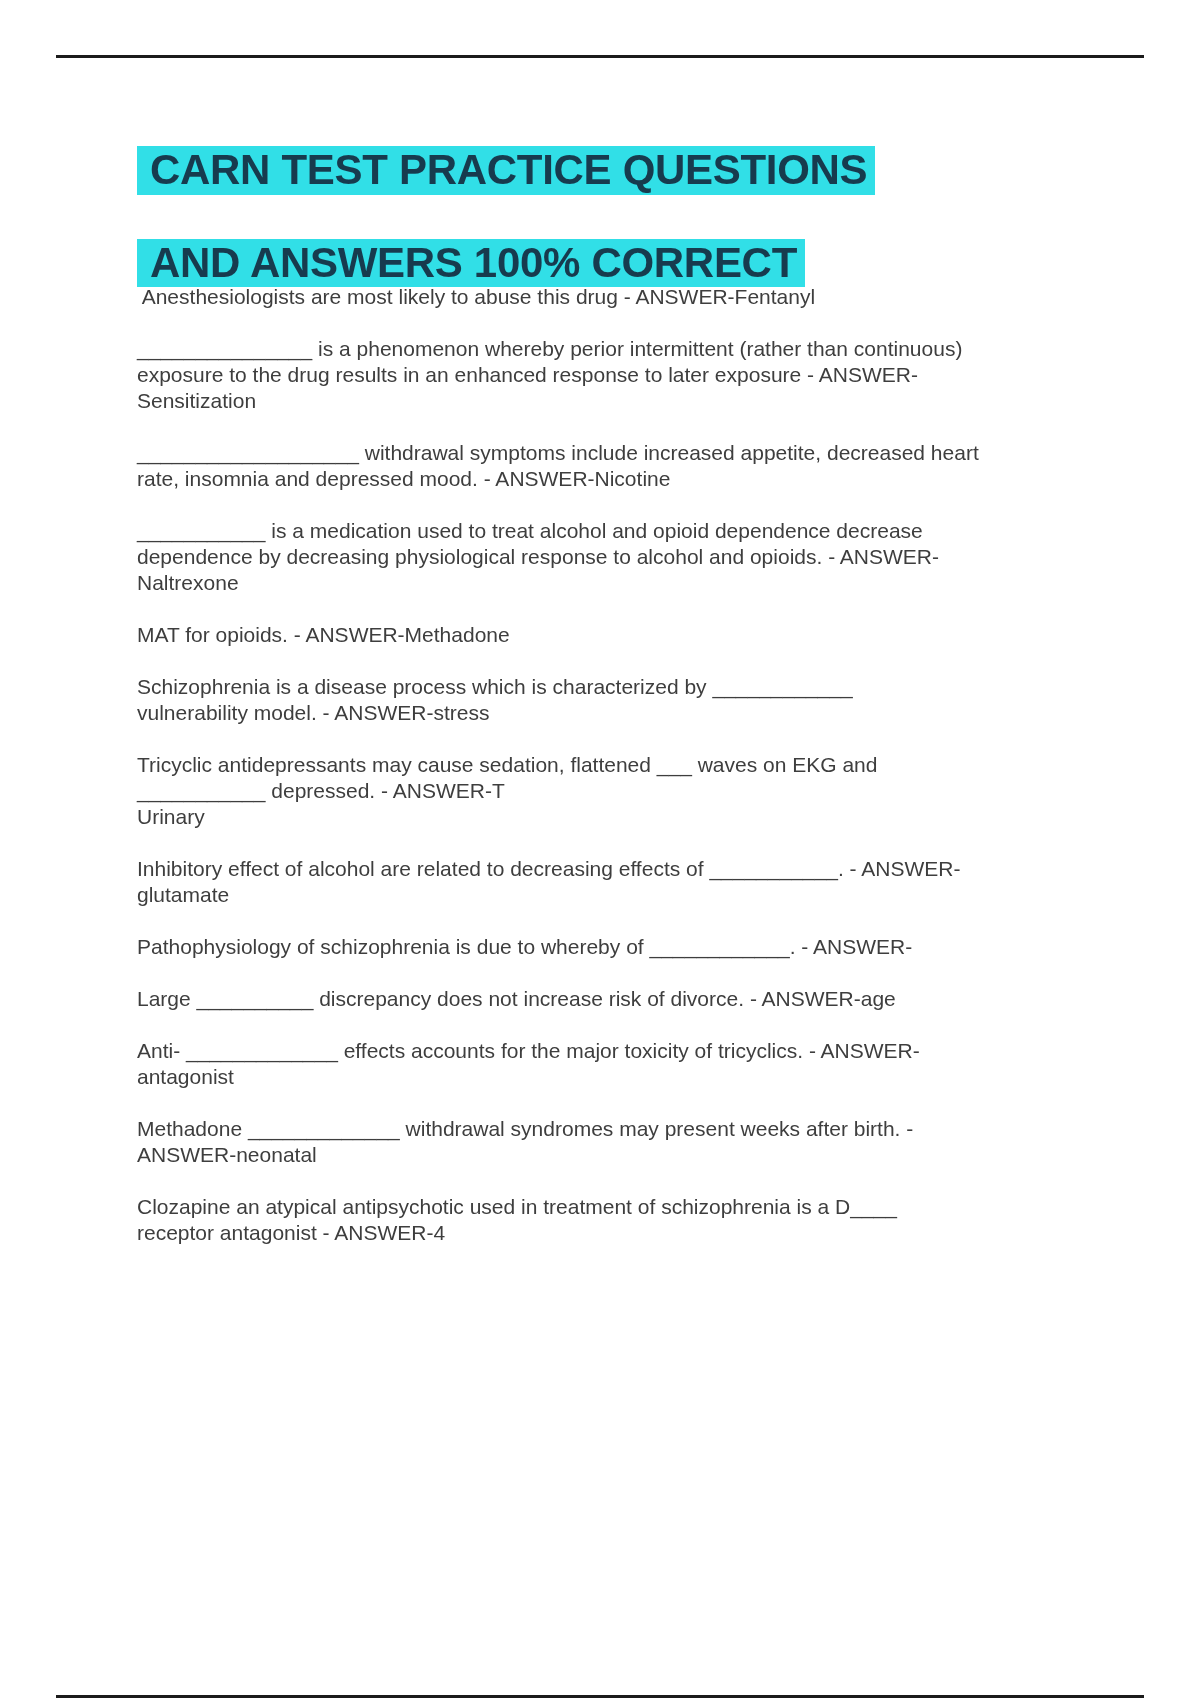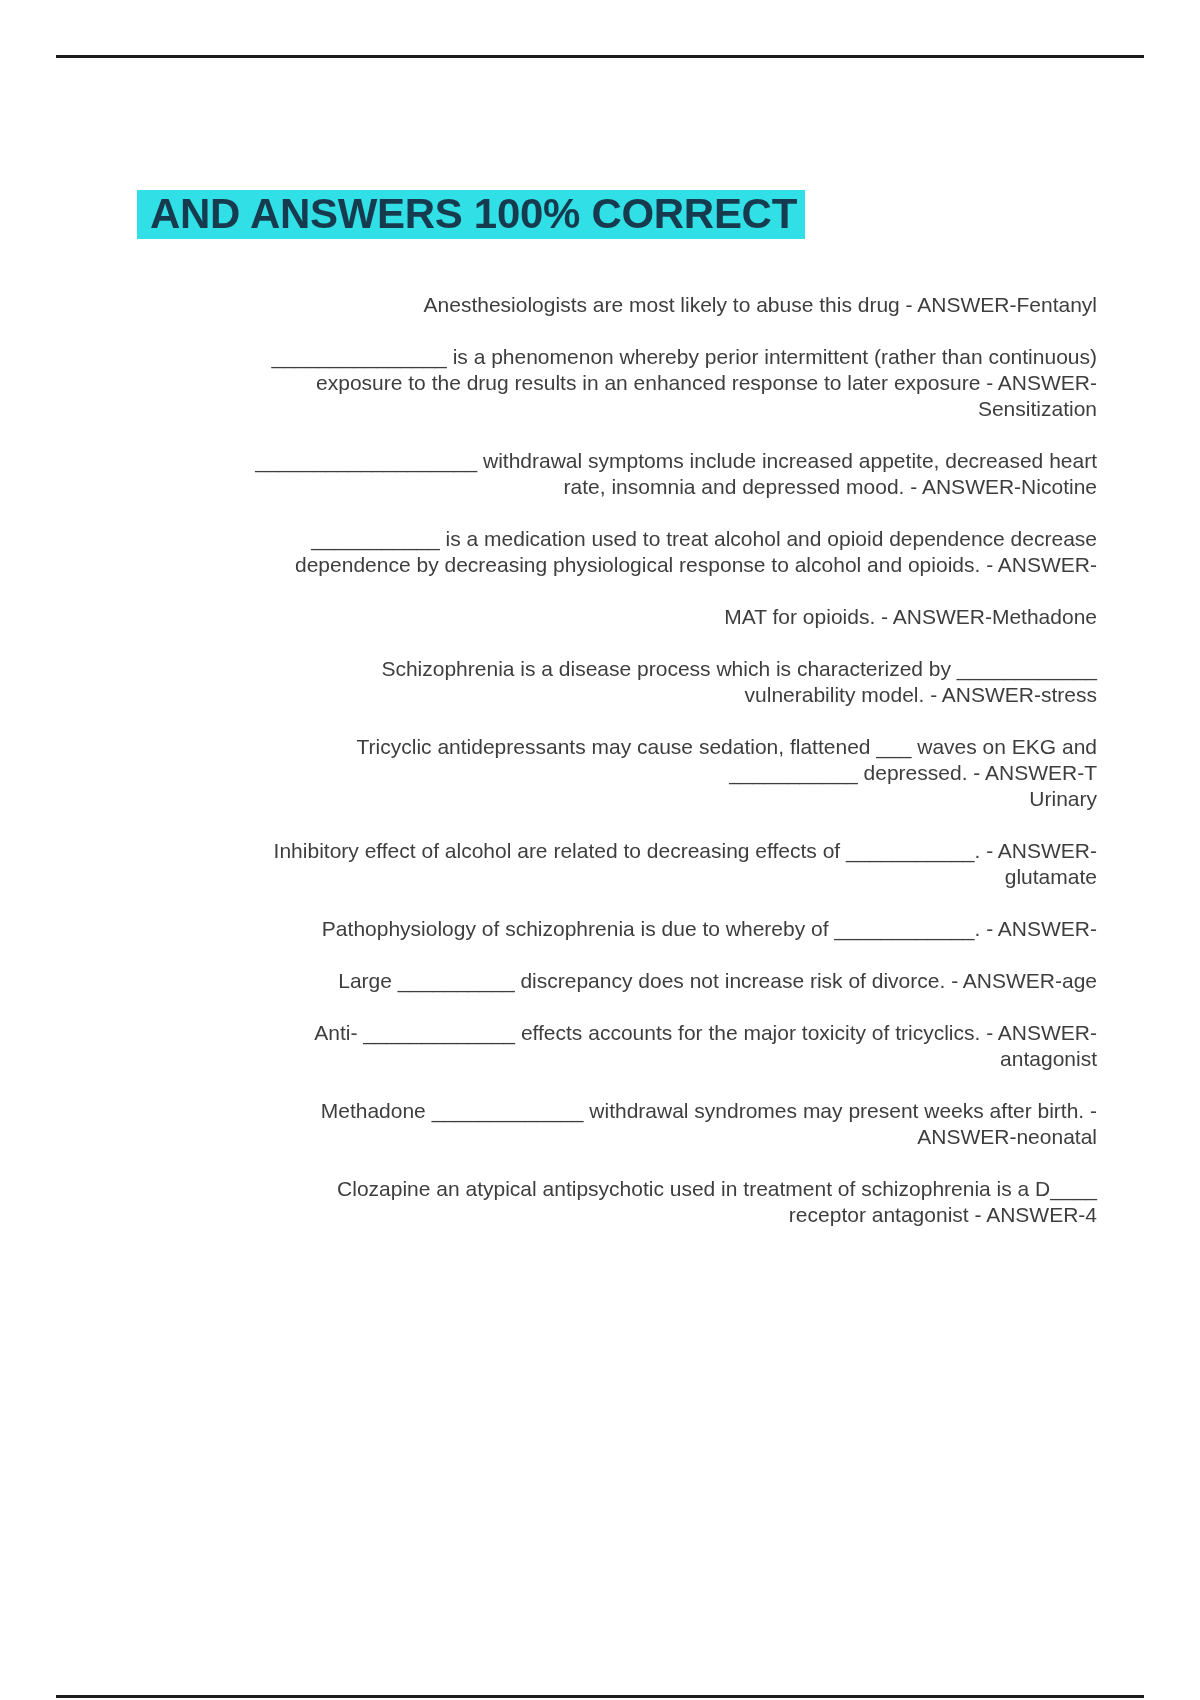--- a/index.html
+++ b/index.html
@@ -41,49 +41,51 @@
   }
   .body-text {
     position: absolute;
     left: 137px;
     top: 284px;
     width: 960px;
     font-size: 21px;
     line-height: 26px;
     color: #3e3e3e;
   }
-  .para { margin: 8px 0 26px 0; text-align: right; }
+  .para { margin: 0 0 26px 0; }
   .qa-line { white-space: pre; }
 </style>
 </head>
 <body>
 
 <div class="page">
   <div class="rule rule-top" style="background: rgb(27, 27, 27);"></div>
 
   <h1 class="title">
+    <span class="title-line" style="background: rgb(49, 223, 231); color: rgb(23, 59, 78);">CARN TEST PRACTICE QUESTIONS</span>
     <span class="title-line" style="background: rgb(49, 223, 231); color: rgb(23, 59, 78); margin-top: 44px;">AND ANSWERS 100% CORRECT</span>
   </h1>
 
   <div class="body-text" id="qa-list" style="color: rgb(62, 62, 62);">
       <div class="para">
         <div class="qa-line"> Anesthesiologists are most likely to abuse this drug - ANSWER-Fentanyl</div>
       </div>
       <div class="para">
         <div class="qa-line">_______________ is a phenomenon whereby perior intermittent (rather than continuous)</div>
         <div class="qa-line">exposure to the drug results in an enhanced response to later exposure - ANSWER-</div>
         <div class="qa-line">Sensitization</div>
       </div>
       <div class="para">
         <div class="qa-line">___________________ withdrawal symptoms include increased appetite, decreased heart</div>
         <div class="qa-line">rate, insomnia and depressed mood. - ANSWER-Nicotine</div>
       </div>
       <div class="para">
         <div class="qa-line">___________ is a medication used to treat alcohol and opioid dependence decrease</div>
         <div class="qa-line">dependence by decreasing physiological response to alcohol and opioids. - ANSWER-</div>
+        <div class="qa-line">Naltrexone</div>
       </div>
       <div class="para">
         <div class="qa-line">MAT for opioids. - ANSWER-Methadone</div>
       </div>
       <div class="para">
         <div class="qa-line">Schizophrenia is a disease process which is characterized by ____________</div>
         <div class="qa-line">vulnerability model. - ANSWER-stress</div>
       </div>
       <div class="para">
         <div class="qa-line">Tricyclic antidepressants may cause sedation, flattened ___ waves on EKG and</div>

